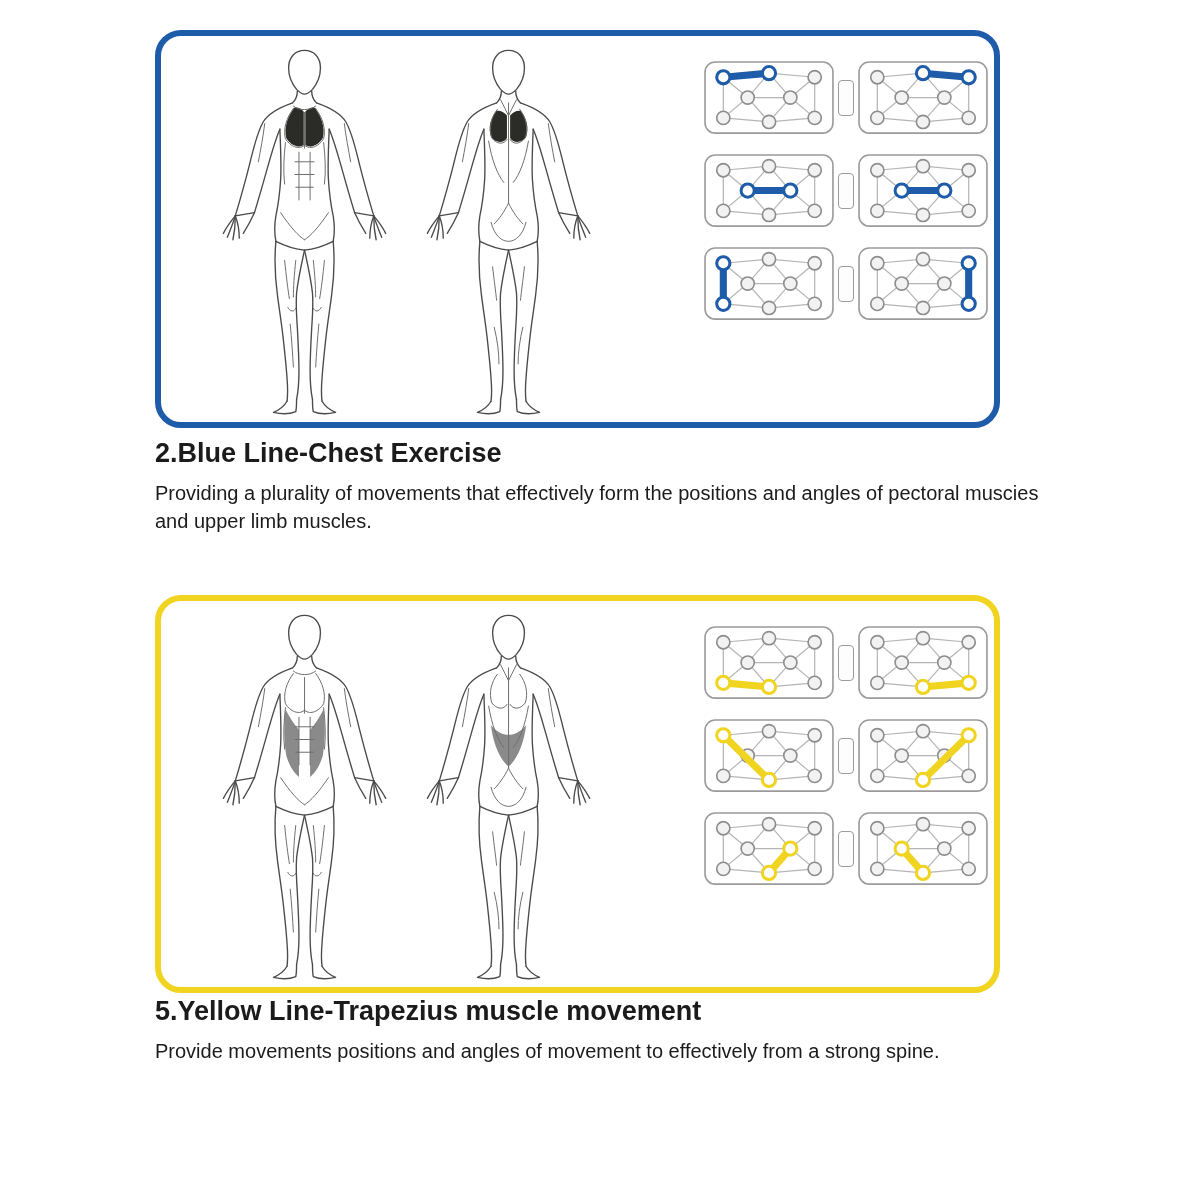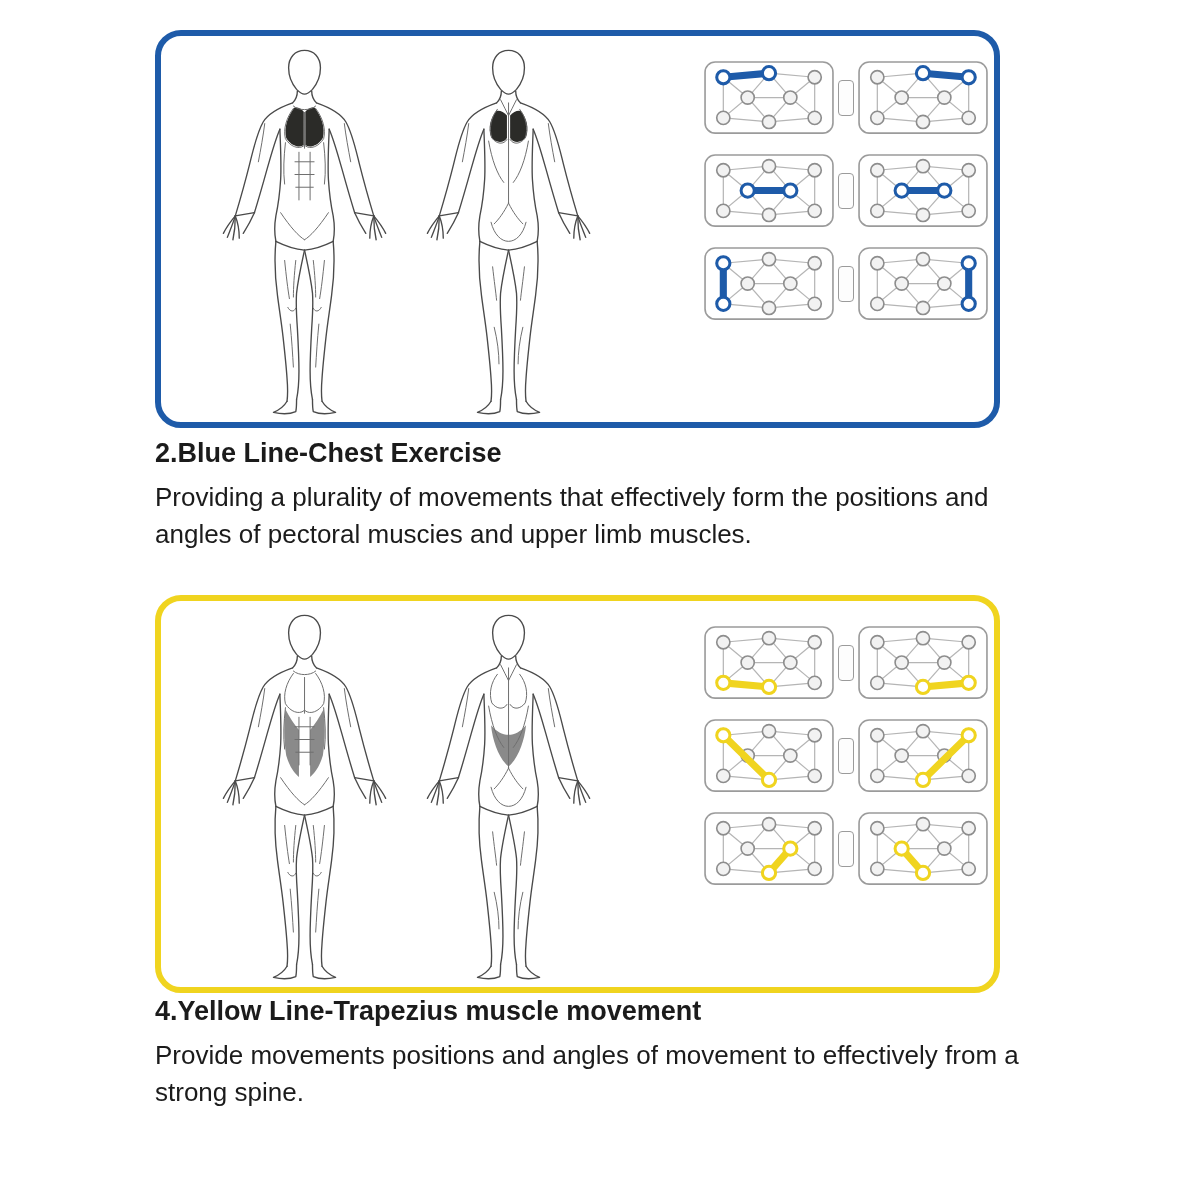--- a/index.html
+++ b/index.html
@@ -27,21 +27,21 @@
   .board{width:132px;height:auto;display:block;}
   .board-connector{width:14px;height:34px;border:1.6px solid #9b9b9b;border-radius:4px;
                    background:#fdfdfd;margin:0 3px;}
   .hl{stroke-width:7;stroke-linecap:round;}
   .hl-end{fill:#ffffff;stroke-width:3;}
 
   .caption{position:absolute;left:155px;width:890px;color:#1b1b1b;}
   .caption-blue{top:438px;}
   .caption-yellow{top:996px;}
   .caption h2{font-size:27px;font-weight:700;margin:0;letter-spacing:0;}
-  .caption p{font-size:26px;font-weight:400;margin:10px 0 0 0;line-height:1.42;max-width:885px;}
+  .caption p{font-size:20px;font-weight:400;margin:10px 0 0 0;line-height:1.42;max-width:885px;}
 </style>
 </head>
 <body>
 
 <svg width="0" height="0" style="position:absolute">
   <defs>
     <g id="fig-outline">
       <path d="M110,8 C122,8 130,17 130,30 C130,41 126,50 120,57 C116,61 113,63 110,63 C107,63 104,61 100,57 C94,50 90,41 90,30 C90,17 98,8 110,8 Z"></path>
       <path d="M101,59 C101,65 99,70 95,74"></path>
       <path d="M119,59 C119,65 121,70 125,74"></path>
@@ -282,17 +282,17 @@
             <use href="#board-base"></use>
             <line x1="44" y1="37" x2="65" y2="61" class="hl" stroke="#f0d41f"></line>
             <circle cx="44" cy="37" r="6.5" class="hl-end" stroke="#f0d41f"></circle>
             <circle cx="65" cy="61" r="6.5" class="hl-end" stroke="#f0d41f"></circle>
           </svg>
         </div>
       </div>
   </section>
 
   <div class="caption caption-yellow">
-    <h2>4.Yellow Line-Trapezius muscle movement</h2>
+    <h2>5.Yellow Line-Trapezius muscle movement</h2>
     <p>Provide movements positions and angles of movement to effectively from a strong spine.</p>
   </div>
 
 </div>
 
 </body></html>

